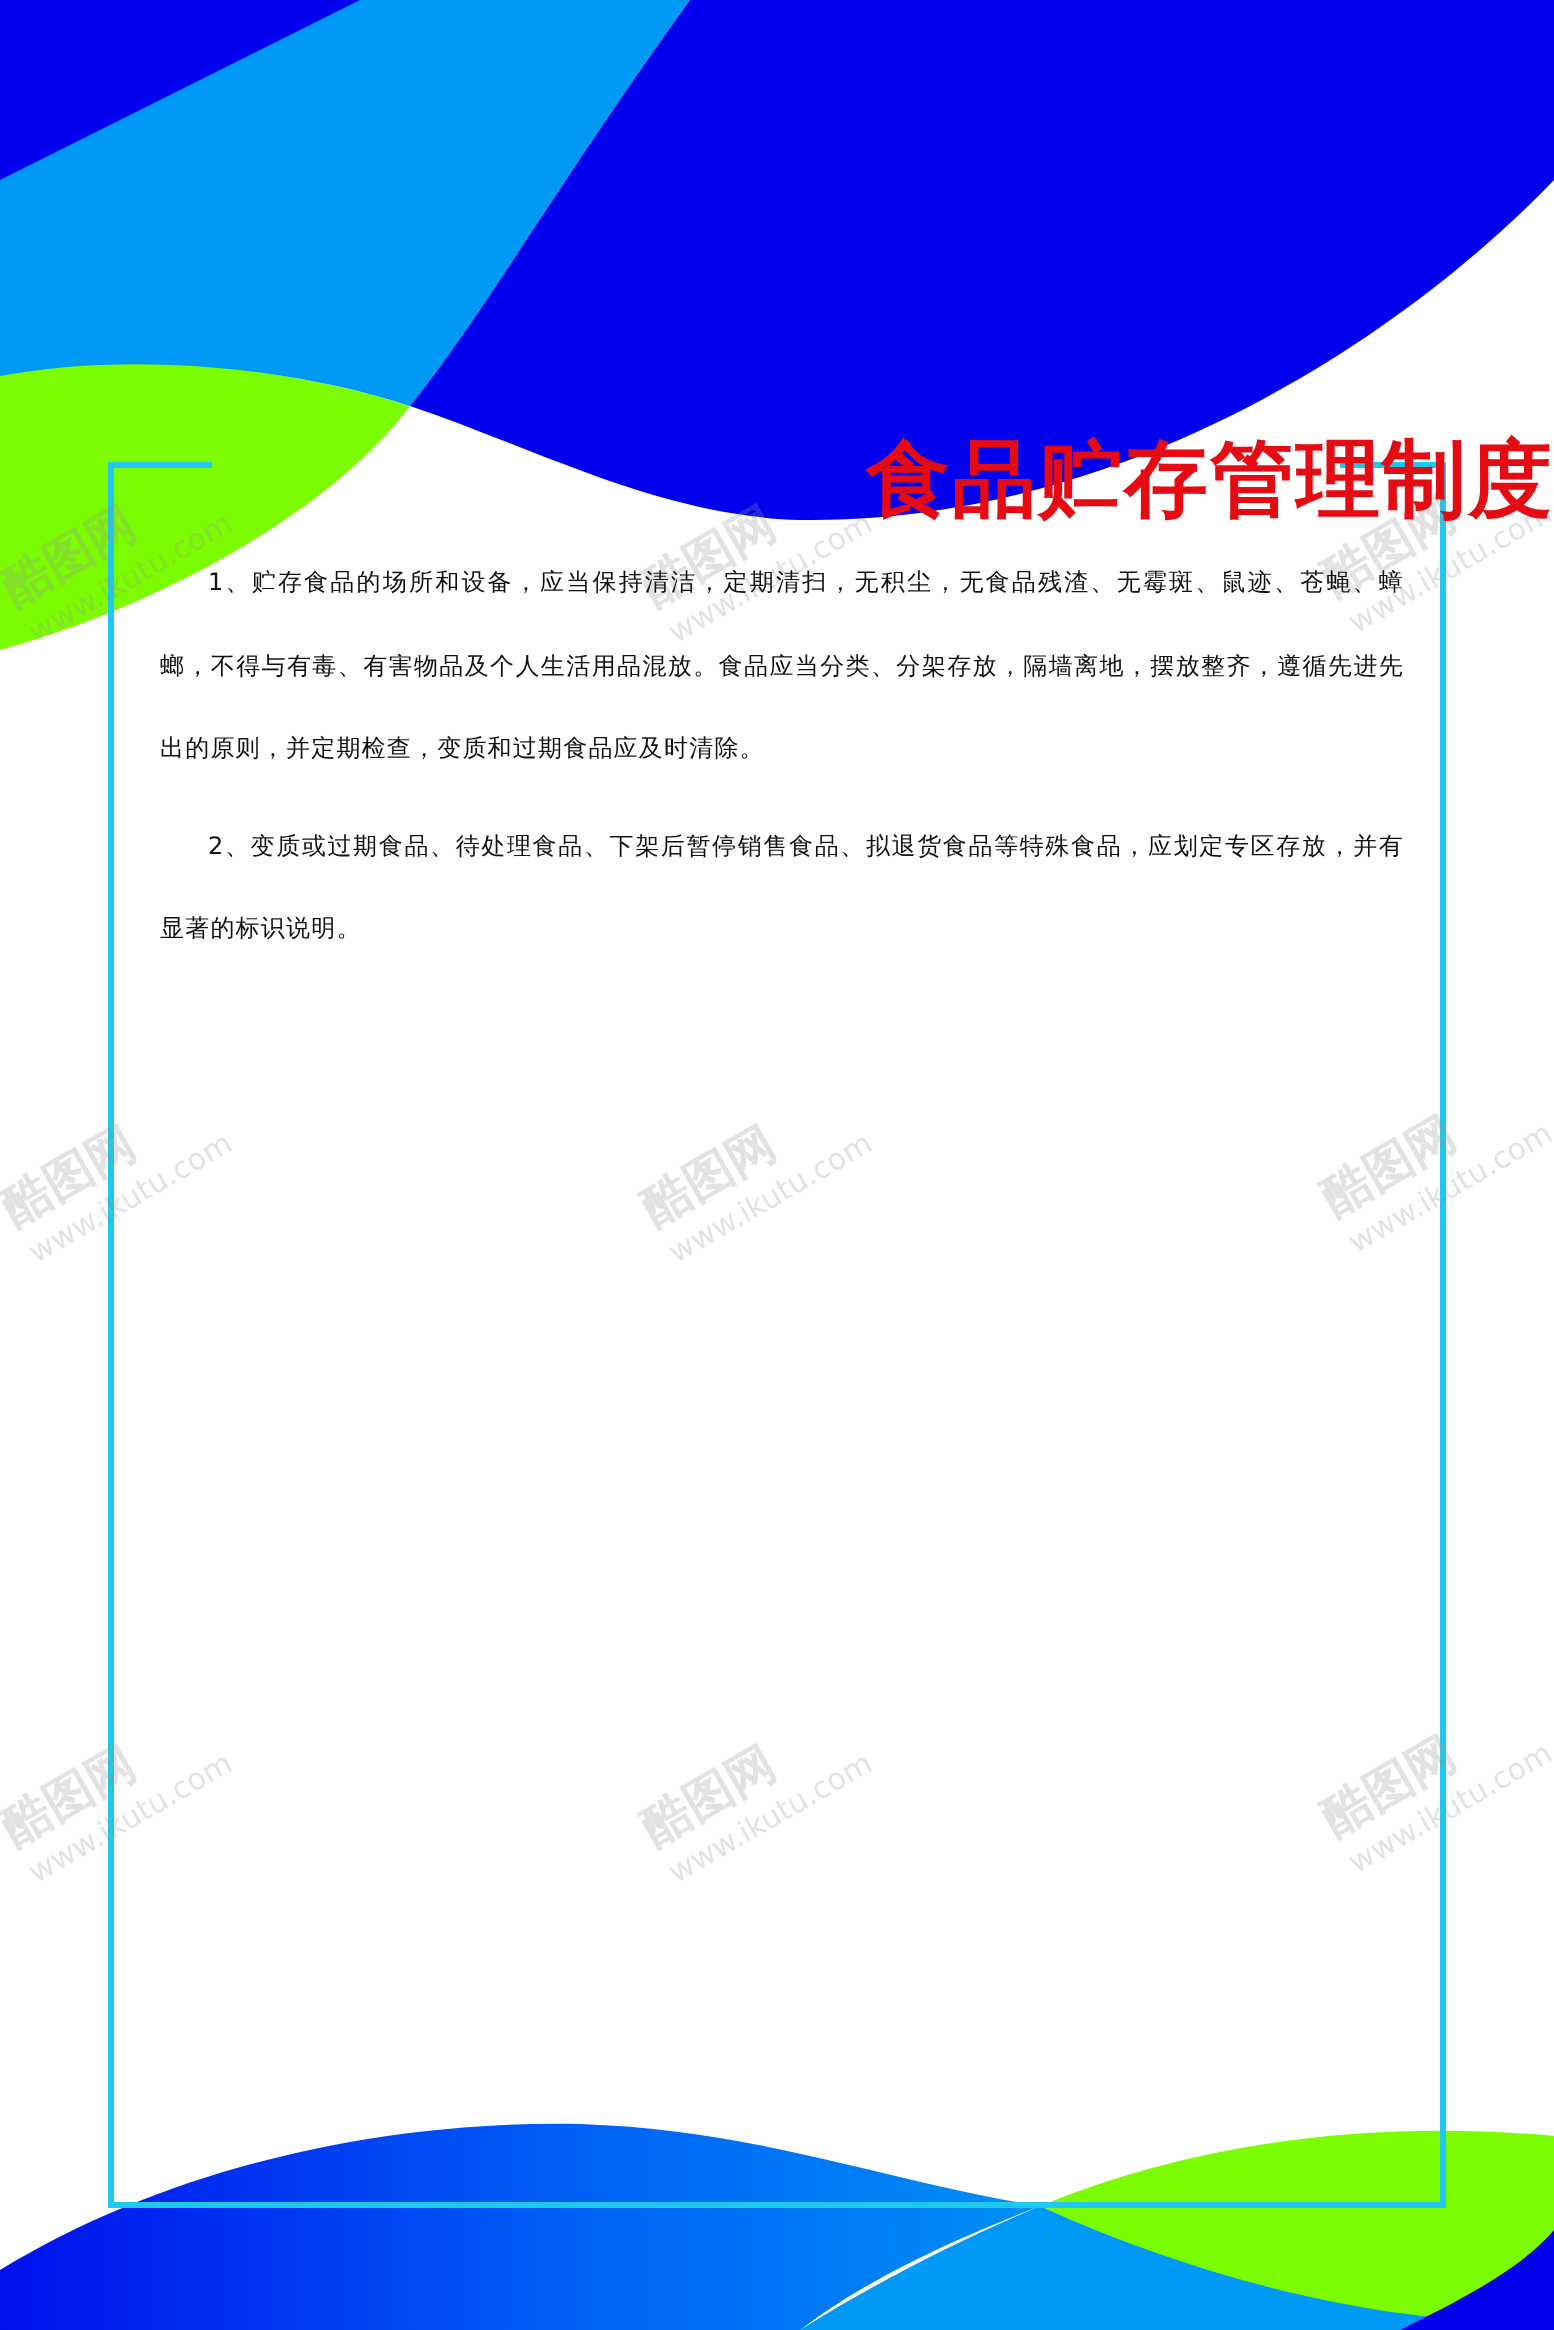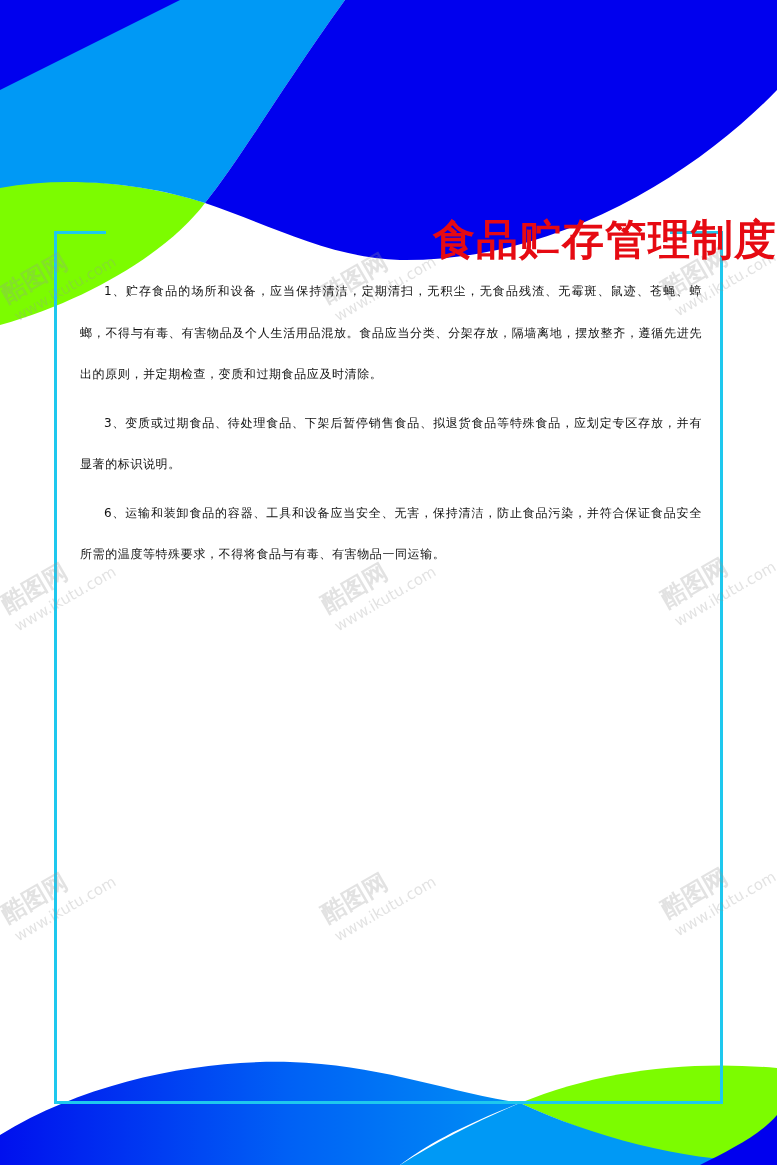--- a/index.html
+++ b/index.html
@@ -57,15 +57,14 @@
 <div class="wm" style="left:320px;top:560px;"><span>酷图网</span><small>www.ikutu.com</small></div>
 <div class="wm" style="left:660px;top:555px;"><span>酷图网</span><small>www.ikutu.com</small></div>
 <div class="wm" style="left:0px;top:870px;"><span>酷图网</span><small>www.ikutu.com</small></div>
 <div class="wm" style="left:320px;top:870px;"><span>酷图网</span><small>www.ikutu.com</small></div>
 <div class="wm" style="left:660px;top:865px;"><span>酷图网</span><small>www.ikutu.com</small></div>
 
 <h1 class="title" style="margin:0;">食品贮存管理制度</h1>
 
 <div class="content">
   <p class="para">1、贮存食品的场所和设备，应当保持清洁，定期清扫，无积尘，无食品残渣、无霉斑、鼠迹、苍蝇、蟑螂，不得与有毒、有害物品及个人生活用品混放。食品应当分类、分架存放，隔墙离地，摆放整齐，遵循先进先出的原则，并定期检查，变质和过期食品应及时清除。</p>
-  <p class="para">3、变质或过期食品、待处理食品、下架后暂停销售食品、拟退货食品等特殊食品，应划定专区存放，并有显著的标识说明。</p>
-  <p class="para">6、运输和装卸食品的容器、工具和设备应当安全、无害，保持清洁，防止食品污染，并符合保证食品安全所需的温度等特殊要求，不得将食品与有毒、有害物品一同运输。</p>
+  <p class="para">2、变质或过期食品、待处理食品、下架后暂停销售食品、拟退货食品等特殊食品，应划定专区存放，并有显著的标识说明。</p>
 </div>
 
 </body></html>

